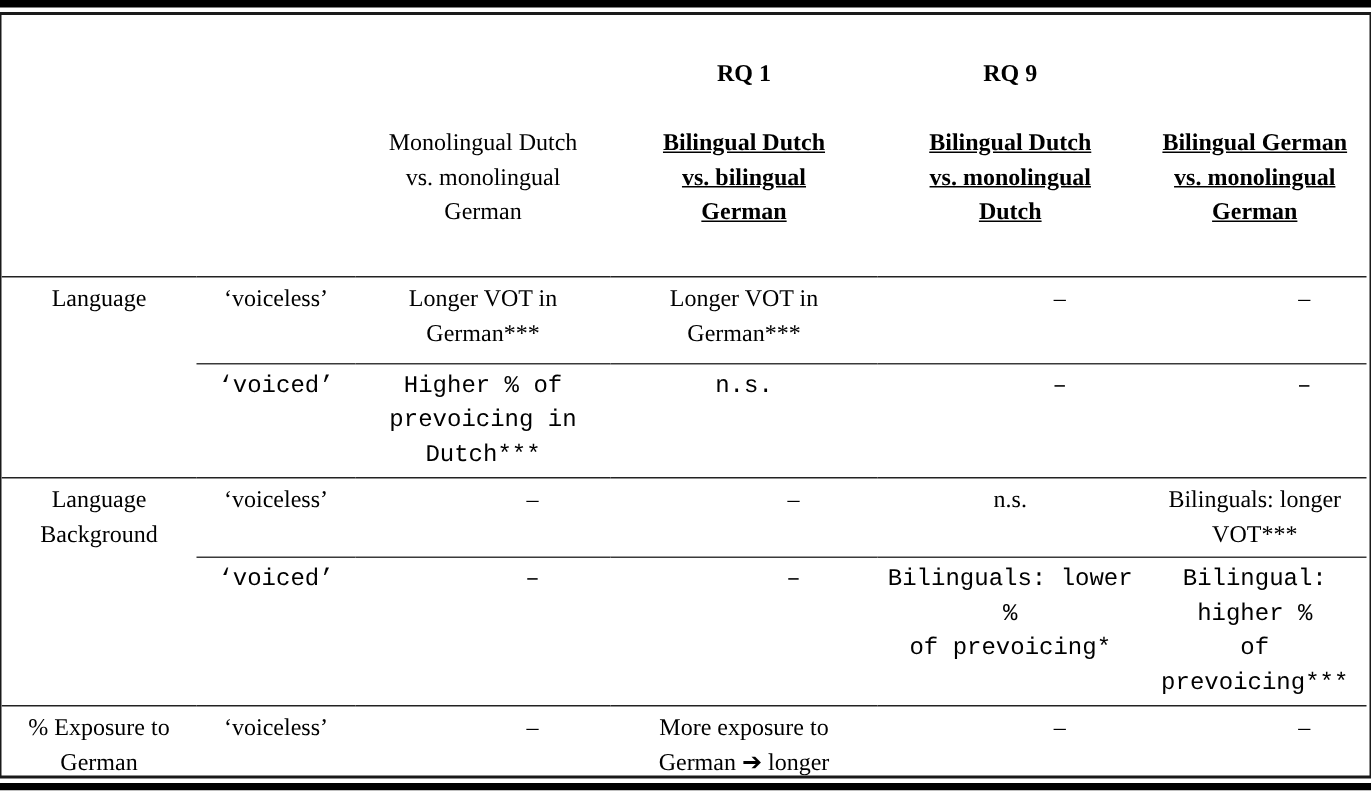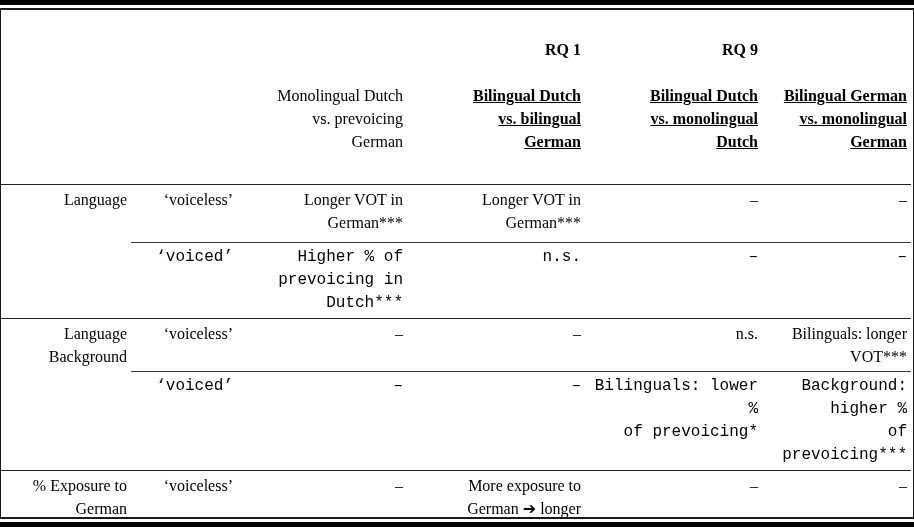--- a/index.html
+++ b/index.html
@@ -29,21 +29,21 @@
   }
   table {
     width: 910px;
     border-collapse: collapse;
     table-layout: fixed;
     font-size: 16px;
     line-height: 23px;
   }
   th, td {
     vertical-align: top;
-    text-align: right;
+    text-align: center;
     font-weight: normal;
     padding: 3px 4px;
     white-space: pre-line;
     overflow: hidden;
   }
   thead th {
     vertical-align: bottom;
     border-bottom: 1.5px solid #222;
     padding-bottom: 8px;
     padding-top: 5px;
@@ -73,21 +73,21 @@
         <col style="width:178px">
           <col style="width:177px">
           <col style="width:149px">
       </colgroup>
       <thead>
         <tr>
           <th></th>
           <th></th>
           <th>
             <div class="hlabel">Monolingual Dutch
-vs. prevoicing
+vs. monolingual
 German</div>
           </th>
           <th>
             <div class="hrq">RQ 1</div>
             <div class="hlabel bold">Bilingual Dutch
 vs. bilingual
 German</div>
           </th>
           <th>
             <div class="hrq">RQ 9</div>
@@ -132,21 +132,21 @@
           <td>n.s.</td>
           <td>Bilinguals: longer
 VOT***</td>
         </tr>
         <tr class="sub rh54">
           <td>‘voiced’</td>
           <td class="dash">–</td>
           <td class="dash">–</td>
           <td>Bilinguals: lower %
 of prevoicing*</td>
-          <td>Background: higher %
+          <td>Bilingual: higher %
 of prevoicing***</td>
         </tr>
 
         <tr class="grp rh76">
           <td rowspan="2">% Exposure to
 German</td>
           <td>‘voiceless’</td>
           <td class="dash">–</td>
           <td>More exposure to
 German ➔ longer

